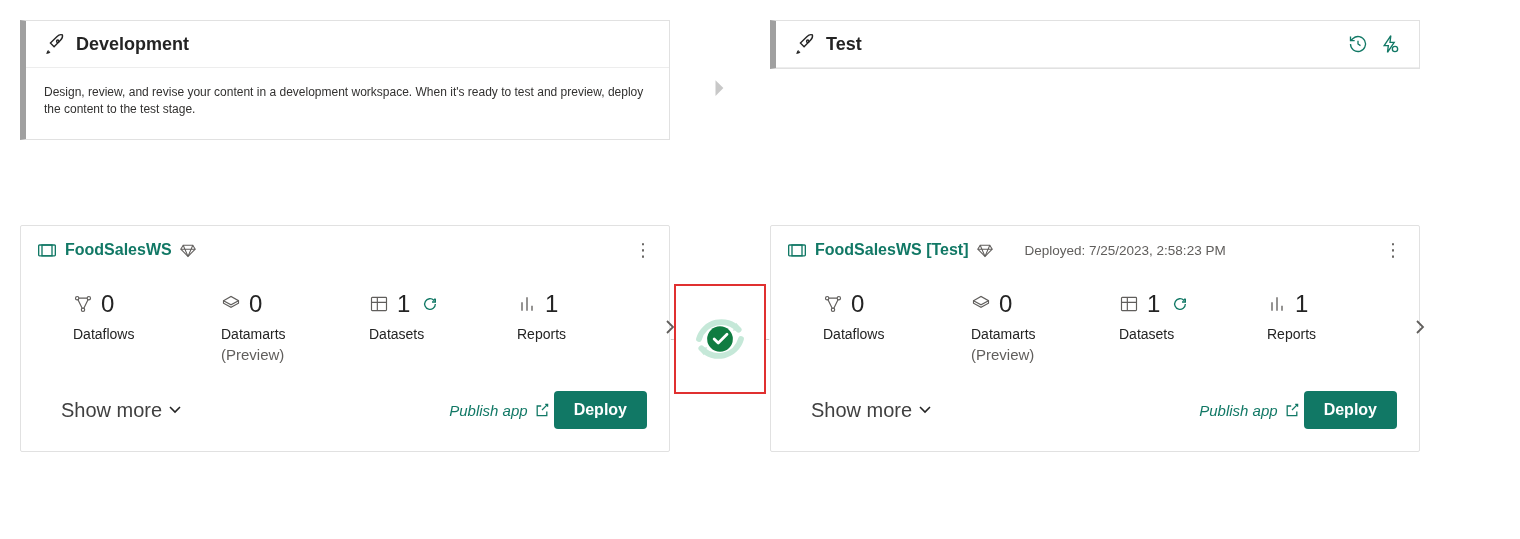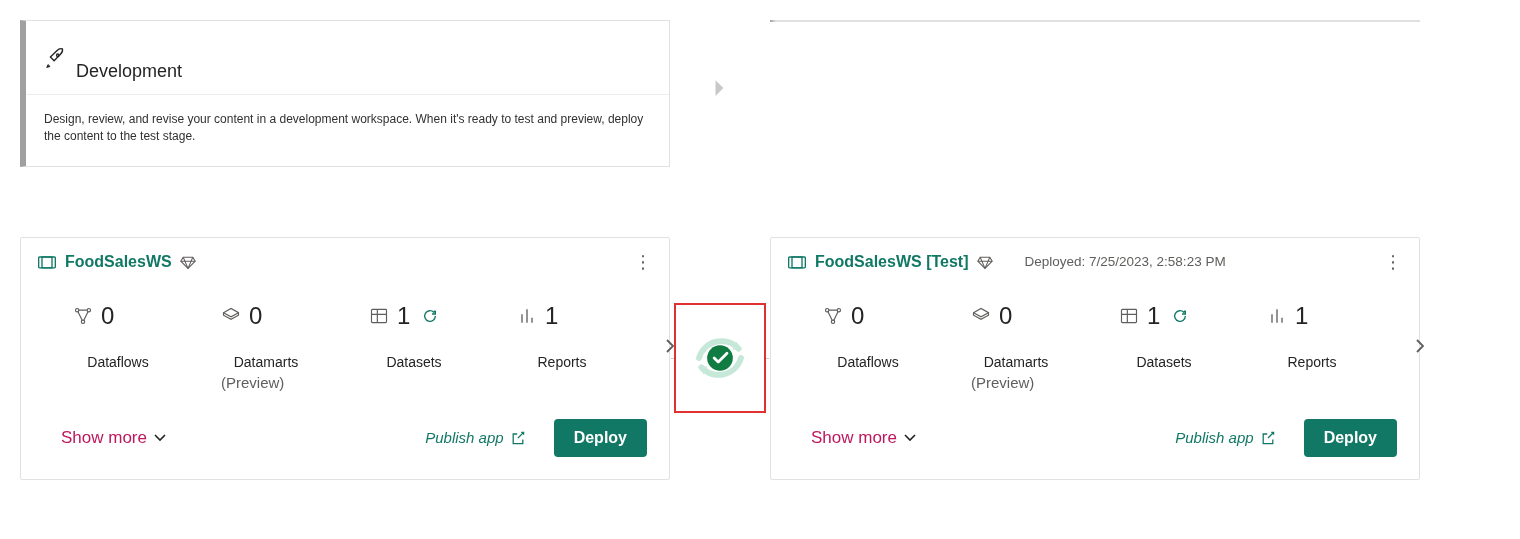--- a/index.html
+++ b/index.html
@@ -36,24 +36,23 @@
     }
     .stage-header-top {
       display: flex;
       align-items: center;
       padding: 12px 18px;
       border-bottom: 1px solid #ededed;
       gap: 10px;
     }
     .stage-title {
       font-size: 18px;
-      font-weight: 400;
+      font-weight: 700;
       color: #242424;
       flex: 1;
-      margin-top: 28px;
     }
     .stage-description {
       padding: 16px 18px 20px 18px;
       font-size: 12px;
       color: #323130;
       line-height: 1.45;
     }
     .header-actions {
       display: flex;
       gap: 10px;
@@ -126,52 +125,52 @@
       align-items: flex-start;
       padding: 18px 20px 10px 52px;
       gap: 58px;
     }
     .metric { min-width: 90px; }
     .metric-top {
       display:flex; align-items:center; gap:8px;
       font-size: 24px; font-weight: 400; color:#242424;
     }
     .metric-label {
-      font-size: 14px; color:#242424; margin-top: 24px; text-align: center;
+      font-size: 14px; color:#242424; margin-top: 8px;
     }
     .metric-sub {
       font-size: 15px; color:#605e5c; margin-top:4px;
     }
     .metric-refresh { color:#117865; margin-left:4px; }
     .metric .m-icon { color:#605e5c; }
     .expand-col {
       margin-left:auto;
       align-self:center;
       color:#605e5c;
       cursor:pointer;
     }
     .ws-footer {
       display:flex;
       align-items:center;
       padding: 18px 22px 22px 40px;
     }
     .show-more {
       display:flex; align-items:center; gap:6px;
-      color:#be185d; font-size:17px;
+      color:#404040; font-size:20px;
       cursor:pointer;
     }
     .publish-app {
       margin-left:auto;
       display:flex; align-items:center; gap:6px;
       color:#117865; font-size:15px;
       cursor:pointer;
       font-style:italic;
     }
     .deploy-btn {
-      margin-left: 28px;
+      margin-left: 4px;
       background:#117865;
       color:#fff;
       border:none;
       padding: 10px 20px;
       font-size:16px;
       font-weight:600;
       border-radius:4px;
       cursor:pointer;
     }
     svg { display:block; }
@@ -198,20 +197,44 @@
   <div class="arrow-col">
     <span>
       <svg width="14" height="18" viewBox="0 0 10 16" fill="#c8c8c8">
           <path d="M1 1l7 7-7 7z"></path>
         </svg>
     </span>
   </div>
 
   <div class="stage-column">
     <div class="stage-header">
+      <div class="stage-header-top">
+        <span>
+          <svg width="22" height="22" viewBox="0 0 24 24" fill="none" stroke="#242424" stroke-width="1.5">
+              <path d="M5 19c-1 1-1.5 3-1.5 3s2-.5 3-1.5M14 4c3-3 6-2 6-2s1 3-2 6l-7 7-4-4 7-7z"></path>
+              <circle cx="15" cy="9" r="1.3"></circle>
+            </svg>
+        </span>
+        <span class="stage-title">Test</span>
+        <div class="header-actions">
+          <span class="icon-btn">
+            <svg width="20" height="20" viewBox="0 0 24 24" fill="none" stroke="#117865" stroke-width="1.6">
+                <path d="M3 12a9 9 0 1 0 3-6.7L3 8"></path>
+                <path d="M3 3v5h5"></path>
+                <path d="M12 8v4l3 2"></path>
+              </svg>
+          </span>
+          <span class="icon-btn">
+            <svg width="20" height="20" viewBox="0 0 24 24" fill="none" stroke="#117865" stroke-width="1.6">
+                <path d="M13 2 5 14h5l-1 8 8-12h-5l1-8z"></path>
+                <circle cx="18" cy="18" r="3.2"></circle>
+              </svg>
+          </span>
+        </div>
+      </div>
     </div>
   </div>
 </div>
 
 <div class="stage-body-row">
 
   <div class="workspace-card">
     <div class="ws-head">
       <span>
         <svg width="20" height="16" viewBox="0 0 24 18" fill="none" stroke="#117865" stroke-width="1.6">

